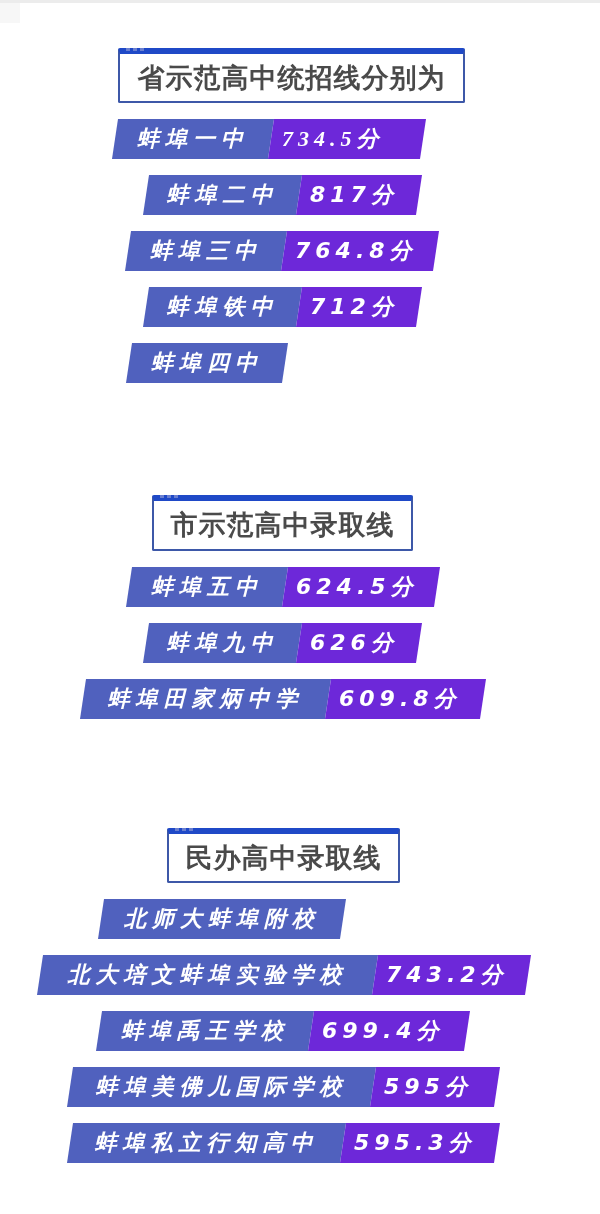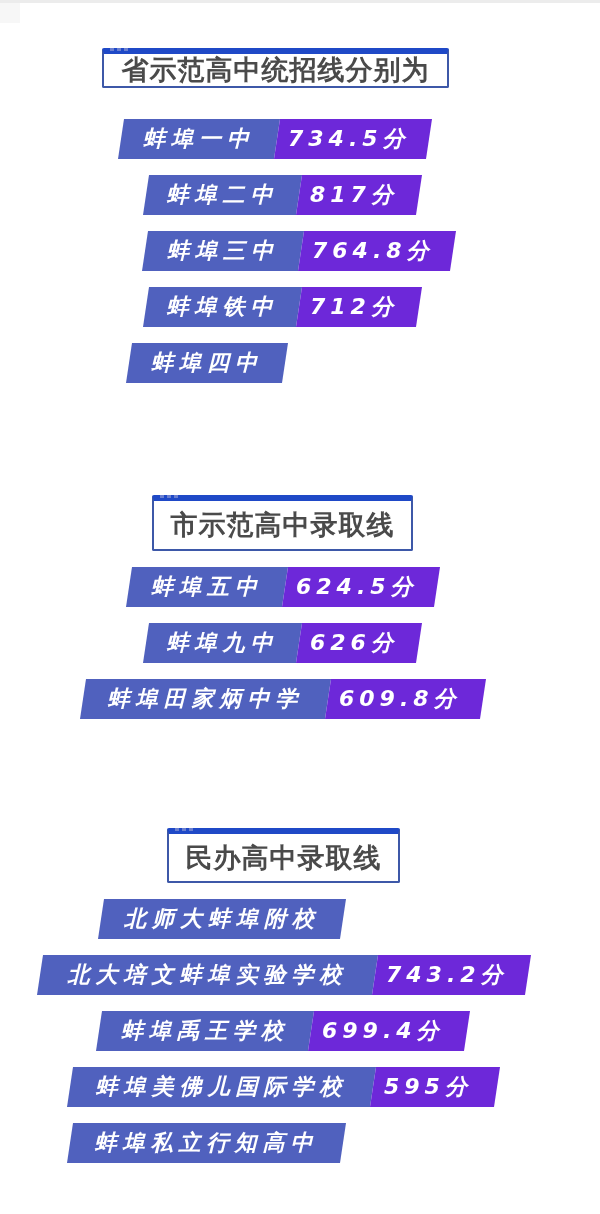--- a/index.html
+++ b/index.html
@@ -41,34 +41,34 @@
     justify-content: flex-start; padding-left: 14px; box-sizing: border-box;
     letter-spacing: 5px;
   }
 </style>
 </head>
 <body>
 
 <div class="topline"></div>
 <div class="topstub"></div>
 
-<div class="title-box" style="left:102px;top:48px;width:347px;height:40px;">
+<div class="title-box" style="left:118px;top:48px;width:347px;height:55px;">
   <span class="dots"></span>
   <span>省示范高中统招线分别为</span>
 </div>
 
-<div class="bar" style="left:118px;top:119px;width:314px;">
+<div class="bar" style="left:112px;top:119px;width:314px;font-family:Liberation Serif, serif;">
   <div class="left" style="left:0;width:162px;">蚌埠一中</div>
   <div class="right" style="left:156px;width:158px;">734.5分</div>
 </div>
 <div class="bar" style="left:143px;top:175px;width:279px;">
   <div class="left" style="left:0;width:159px;">蚌埠二中</div>
   <div class="right" style="left:153px;width:126px;">817分</div>
 </div>
-<div class="bar" style="left:142px;top:231px;width:314px;">
+<div class="bar" style="left:125px;top:231px;width:314px;">
   <div class="left" style="left:0;width:162px;">蚌埠三中</div>
   <div class="right" style="left:156px;width:158px;">764.8分</div>
 </div>
 <div class="bar" style="left:143px;top:287px;width:279px;">
   <div class="left" style="left:0;width:159px;">蚌埠铁中</div>
   <div class="right" style="left:153px;width:126px;">712分</div>
 </div>
 <div class="bar" style="left:126px;top:343px;width:314px;">
   <div class="left" style="left:0;width:162px;">蚌埠四中</div>
 </div>
@@ -106,13 +106,14 @@
 <div class="bar" style="left:96px;top:1011px;width:374px;">
   <div class="left" style="left:0;width:218px;">蚌埠禹王学校</div>
   <div class="right" style="left:212px;width:162px;">699.4分</div>
 </div>
 <div class="bar" style="left:67px;top:1067px;width:433px;">
   <div class="left" style="left:0;width:309px;">蚌埠美佛儿国际学校</div>
   <div class="right" style="left:303px;width:130px;">595分</div>
 </div>
 <div class="bar" style="left:67px;top:1123px;width:433px;">
   <div class="left" style="left:0;width:279px;">蚌埠私立行知高中</div>
+  <div class="right" style="left:273px;width:160px;">595.3分</div>
 </div>
 
 </body></html>

